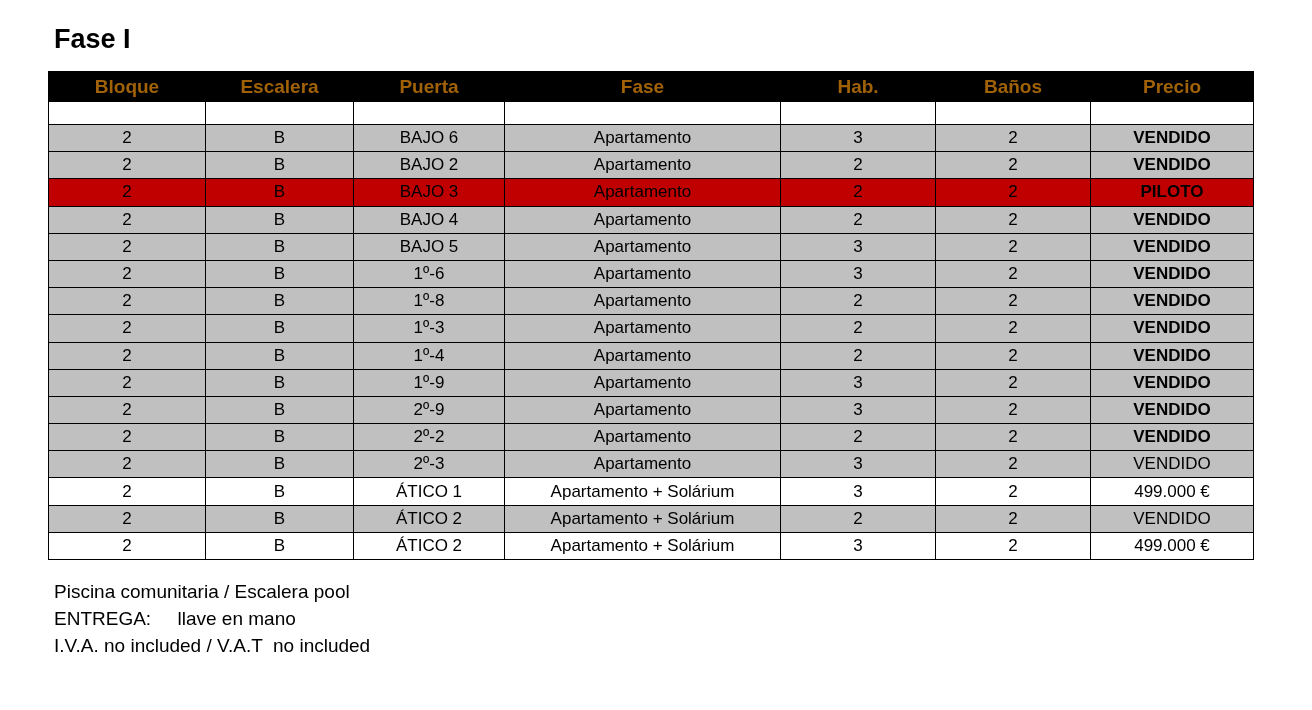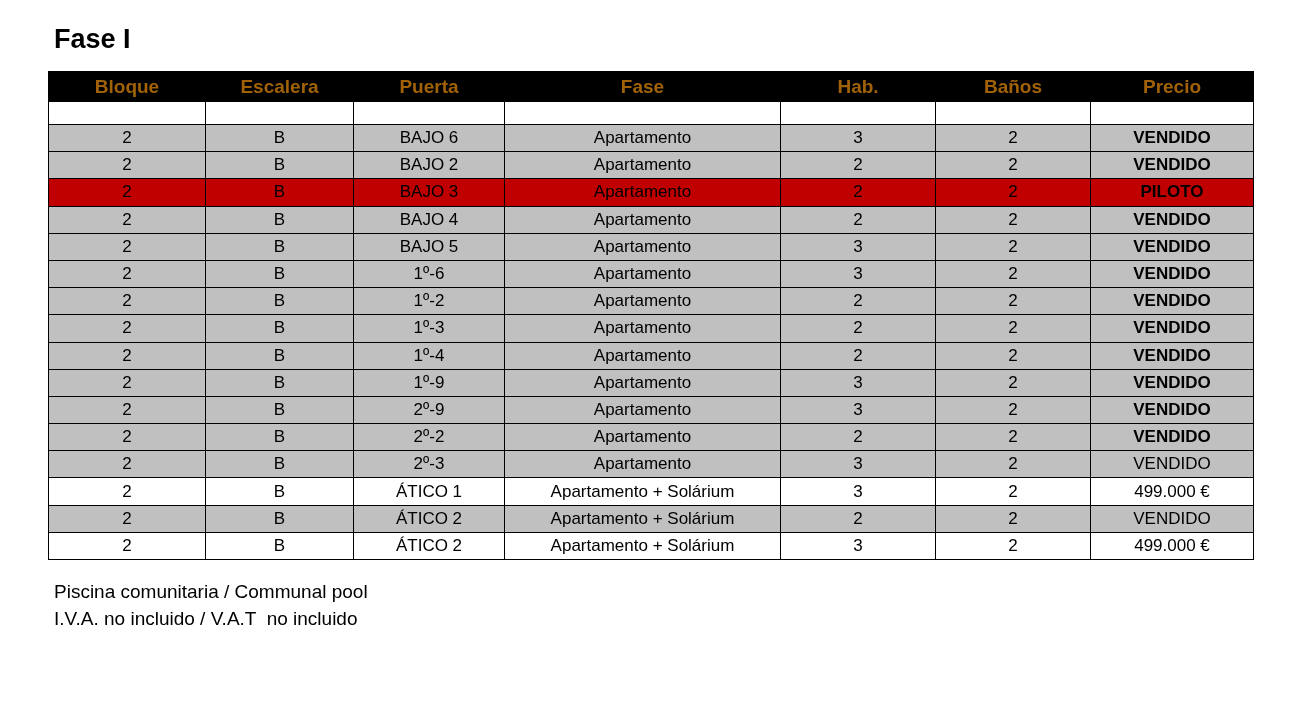--- a/index.html
+++ b/index.html
@@ -179,21 +179,21 @@
             <td>B</td>
             <td>1º-6</td>
             <td>Apartamento</td>
             <td>3</td>
             <td>2</td>
             <td class="bold">VENDIDO</td>
           </tr>
           <tr class="shade">
             <td>2</td>
             <td>B</td>
-            <td>1º-2</td>
+            <td>1º-8</td>
             <td>Apartamento</td>
             <td>2</td>
             <td>2</td>
             <td class="bold">VENDIDO</td>
           </tr>
           <tr class="shade">
             <td>2</td>
             <td>B</td>
             <td>1º-3</td>
             <td>Apartamento</td>
@@ -271,17 +271,18 @@
             <td>Apartamento + Solárium</td>
             <td>3</td>
             <td>2</td>
             <td>499.000 €</td>
           </tr>
         </tbody>
     </table>
   </div>
 
   <div class="notes" id="notes-block">
-      <div>Piscina comunitaria / Communal pool</div>
-      <div>I.V.A. no incluido / V.A.T  no incluido</div>
+      <div>Piscina comunitaria / Escalera pool</div>
+      <div>ENTREGA:     llave en mano</div>
+      <div>I.V.A. no included / V.A.T  no included</div>
     </div>
 
 </div>
 
 </body></html>

